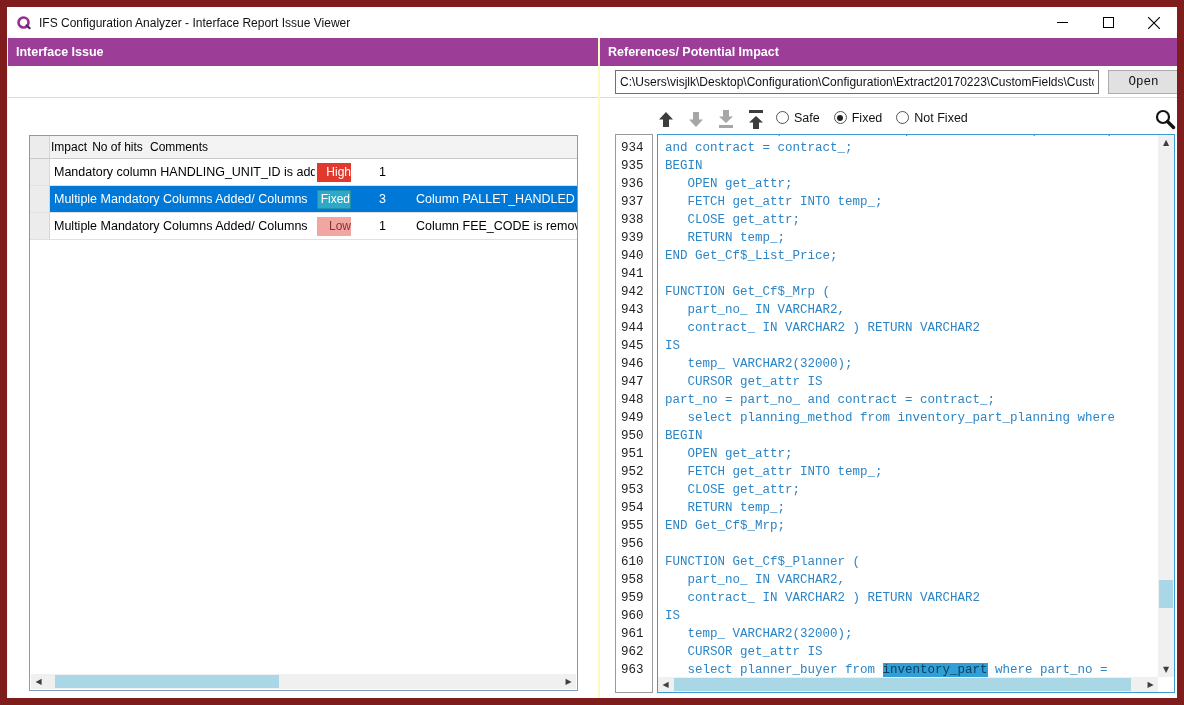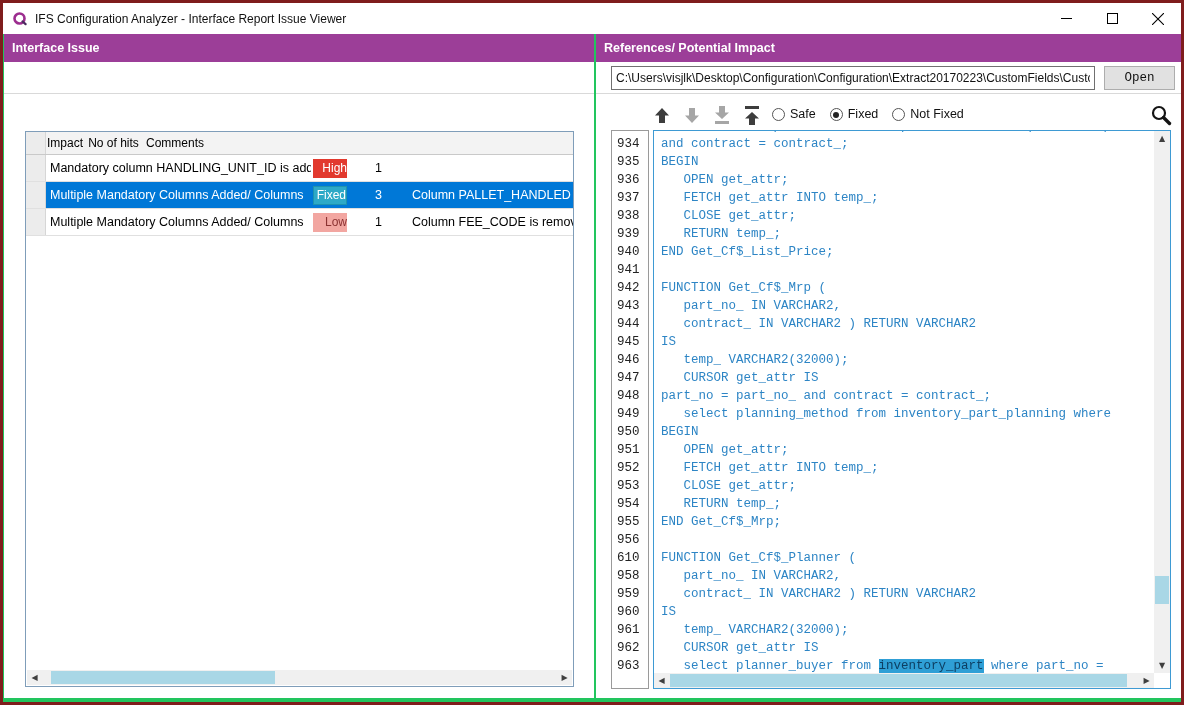--- a/index.html
+++ b/index.html
@@ -1,19 +1,19 @@
 <!DOCTYPE html>
 <html style="--header-purple: #9c3e98; --selected-row: #0078d7; --impact-high: #e2392e; --impact-fixed: #2da9c7; --impact-low: #f2a6a1; --code-text: #2d85c5; --search-highlight: #2f9fd6; --scroll-thumb: #a9d7e6;"><head>
 <meta charset="utf-8">
 <style>
   html,body{margin:0;padding:0;background:#fff;}
   *{box-sizing:border-box;}
   .window{
-    position:relative;width:1184px;height:705px;background:#22c55e;
-    border:3px solid #7f1d1d;font-family:"Liberation Sans",sans-serif;overflow:hidden;
+    position:relative;width:1184px;height:705px;background:#fef9c3;
+    border:7px solid #7f1d1d;font-family:"Liberation Sans",sans-serif;overflow:hidden;
   }
   
   .titlebar{position:absolute;left:0;top:0;width:100%;height:31px;background:#fff;display:flex;align-items:center;}
   .app-icon{margin-left:9px;display:flex;align-items:center;}
   .title{margin-left:7px;font-size:12px;color:#111;}
   .win-controls{position:absolute;right:0;top:0;height:31px;display:flex;}
   .wc{width:46px;height:31px;display:flex;align-items:center;justify-content:center;cursor:default;}
   
   .panel{position:absolute;top:31px;height:664px;background:#fff;}
   .panel-left{left:1px;width:590px;}
@@ -43,21 +43,21 @@
   .sbarrow{position:absolute;top:0;width:15px;height:15px;display:flex;align-items:center;justify-content:center;
            font-family:"DejaVu Sans",sans-serif;font-size:8px;color:#3f3f3f;background:#f0f0f0;cursor:default;}
   .sbarrow.left{left:0;} .sbarrow.right{right:0;}
   .hthumb{position:absolute;top:1px;bottom:1px;background:var(--scroll-thumb,#a9d7e6);}
   
   .path-input{position:absolute;left:15px;top:4px;width:484px;height:24px;border:1px solid #707070;font-family:"Liberation Sans",sans-serif;font-size:12px;color:#111;padding:0 4px;background:#fff;}
   .open-btn{position:absolute;left:508px;top:4px;width:71px;height:24px;background:#e1e1e1;border:1px solid #adadad;font-family:Liberation Mono, monospace;font-size:12.5px;color:#111;}
   .toolbar-arrows{position:absolute;left:55px;top:71px;display:flex;gap:8px;}
   .tb-btn{width:22px;height:20px;display:flex;align-items:center;justify-content:center;cursor:default;}
   .radio-group{position:absolute;left:176px;top:73px;display:flex;gap:14px;align-items:center;}
-  .radio-item{display:flex;align-items:flex-end;gap:5px;}
+  .radio-item{display:flex;align-items:flex-start;gap:5px;}
   .rc{width:13px;height:13px;border:1px solid #555;border-radius:50%;background:#fff;position:relative;}
   .rc.on::after{content:"";position:absolute;left:2.5px;top:2.5px;width:6px;height:6px;border-radius:50%;background:#222;}
   .rl{font-size:12.5px;color:#111;}
   .search-btn{position:absolute;left:553px;top:69px;width:24px;height:24px;display:flex;align-items:center;justify-content:center;cursor:default;}
   
   .gutter{position:absolute;left:15px;top:96px;width:38px;height:559px;border:1px solid #9a9a9a;background:#fff;padding-top:4px;overflow:hidden;}
   .ln{height:18px;line-height:18px;font-family:"Liberation Mono",monospace;font-size:12.5px;color:#222;padding-left:5px;}
   .codebox{position:absolute;left:57px;top:96px;width:518px;height:559px;border:1px solid #3e9ad3;background:#fff;}
   .codecontent{position:absolute;left:0;top:0;right:16px;bottom:15px;overflow:hidden;padding-left:7px;}
   .cl{height:18px;line-height:18px;white-space:pre;font-family:"Liberation Mono",monospace;font-size:12.5px;color:var(--code-text,#2d85c5);}

